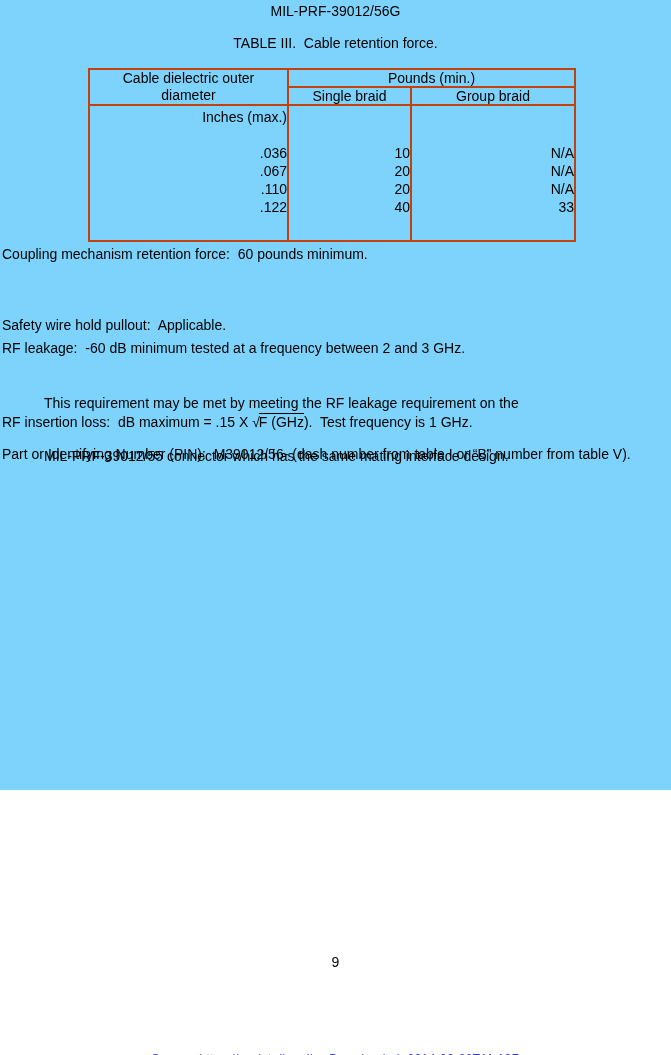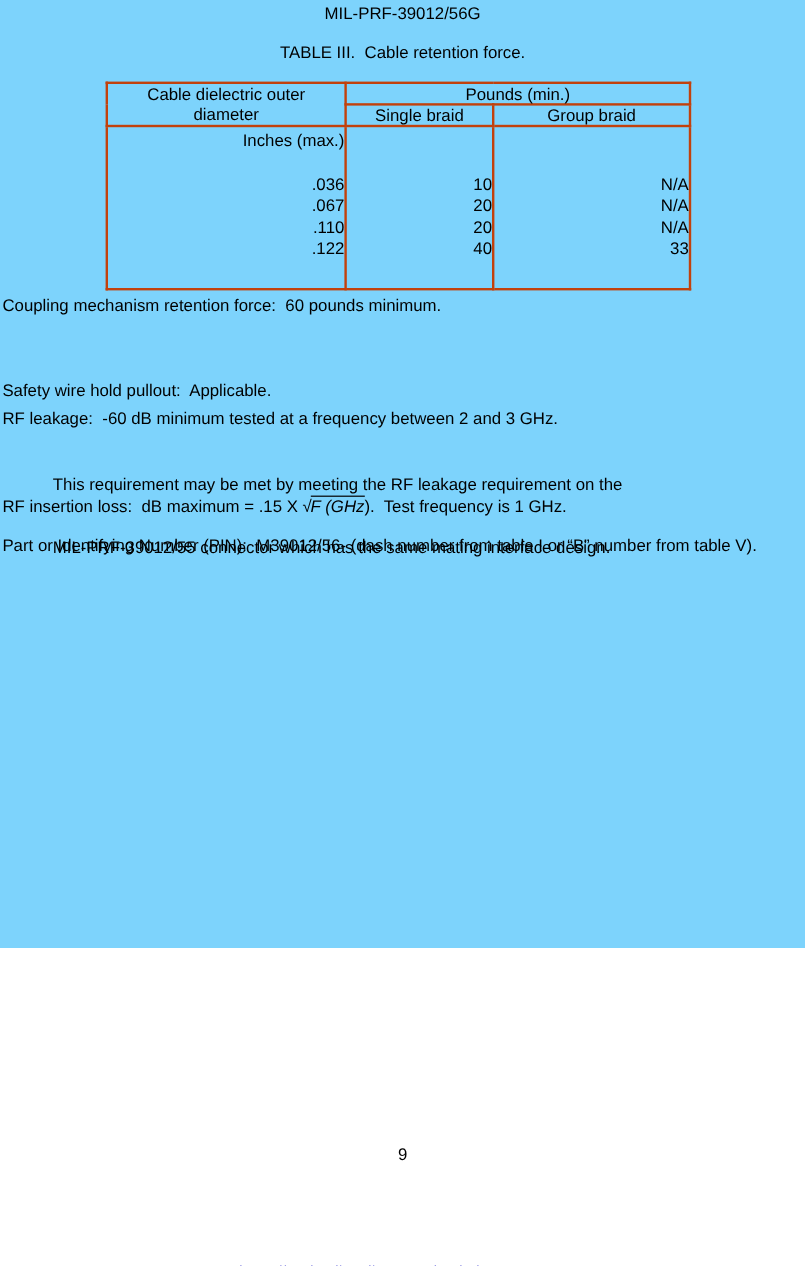--- a/index.html
+++ b/index.html
@@ -49,21 +49,20 @@
   .p-pin      { top: 446px; }
   .p-group    { top: 480px; }
 
   .radicand {
     display: inline-block;
     border-top: 1.2px solid #000;
     line-height: 15px;
     margin-left: -1px;
     padding-top: 0.5px;
     white-space: pre;
-    font-style: italic;
   }
 
   .page-number { top: 954px; font-size: 14px; }
 
   .footer {
     position: absolute; left: 0; top: 1027px; width: 671px;
     text-align: center;
     color: #3838cf;
     font-size: 12px;
     line-height: 13px;

